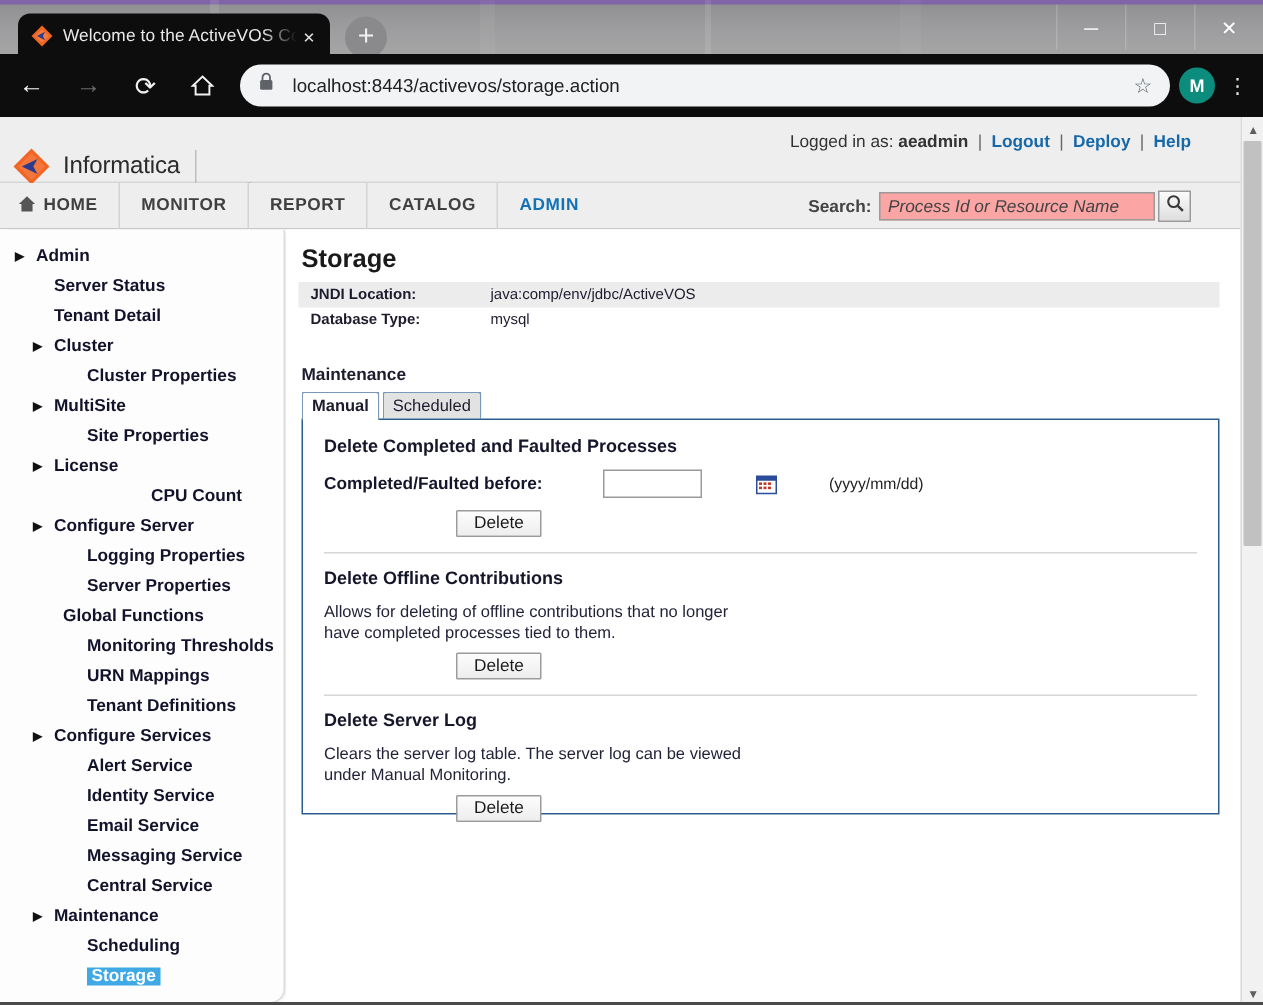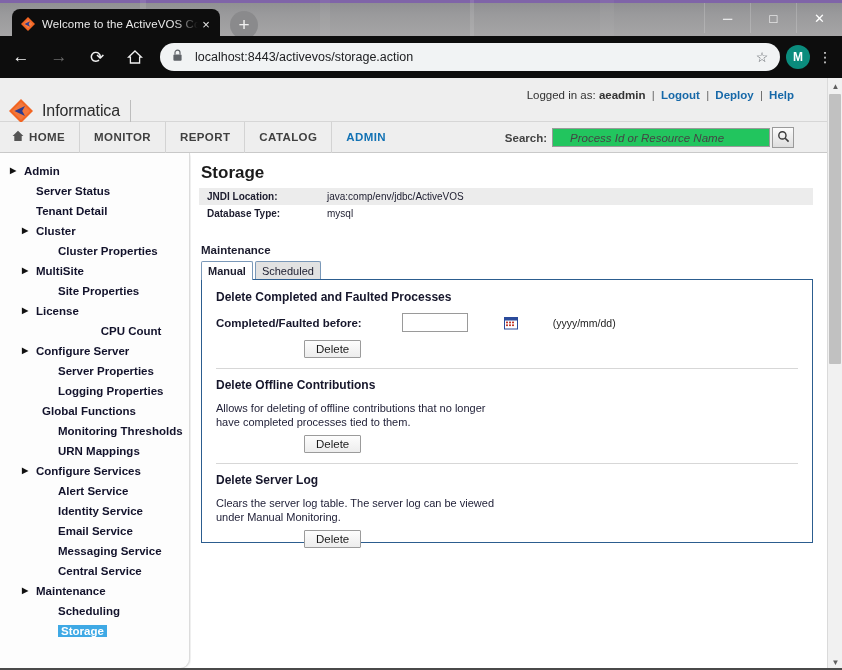--- a/index.html
+++ b/index.html
@@ -146,22 +146,22 @@
   }
   .nav-item:first-child { padding-left: 12px; }
   .nav-item.active { color: #1272b4; }
   .nav-item.last { border-right: none; }
   #home-icon { margin-right: 5px; }
   #search-block {
     position: absolute; right: 33px; top: 5px; display: flex; align-items: center;
   }
   #search-label { font-size: 11.5px; color: #444; font-weight: bold; margin-right: 5px; }
   #search-input {
-    width: 218px; height: 19px; border: 1px solid #9a9a9a; background: #22c55e;
-    font-size: 11.5px; font-style: italic; color: #3b3b3b; padding: 0 17px;
+    width: 184px; height: 19px; border: 1px solid #9a9a9a; background: #fca5a5;
+    font-size: 11.5px; font-style: italic; color: #3b3b3b; padding: 0 5px;
     font-family: "Liberation Sans", sans-serif;
   }
   #search-input::placeholder { color: #444; font-style: italic; opacity: 1; }
   #search-go {
     width: 22px; height: 21px; margin-left: 2px;
     background: linear-gradient(180deg,#fbfbfb,#dedede);
     border: 1px solid #9a9a9a; display: flex; align-items: center; justify-content: center;
   }
 
   
@@ -420,37 +420,41 @@
             <div class="side-row" style="padding-left: 59px; justify-content: center;">
               <span class="side-arrow"></span>
               <span>CPU Count</span>
             </div>
             <div class="side-row" style="padding-left: 22px;">
               <span class="side-arrow">▶</span>
               <span>Configure Server</span>
             </div>
             <div class="side-row" style="padding-left: 44px;">
               <span class="side-arrow"></span>
+              <span>Logging Properties</span>
+            </div>
+            <div class="side-row" style="padding-left: 44px;">
+              <span class="side-arrow"></span>
               <span>Server Properties</span>
             </div>
-            <div class="side-row" style="padding-left: 44px;">
-              <span class="side-arrow"></span>
-              <span>Logging Properties</span>
-            </div>
             <div class="side-row" style="padding-left: 28px;">
               <span class="side-arrow"></span>
               <span>Global Functions</span>
             </div>
             <div class="side-row" style="padding-left: 44px;">
               <span class="side-arrow"></span>
               <span>Monitoring Thresholds</span>
             </div>
             <div class="side-row" style="padding-left: 44px;">
               <span class="side-arrow"></span>
               <span>URN Mappings</span>
+            </div>
+            <div class="side-row" style="padding-left: 44px;">
+              <span class="side-arrow"></span>
+              <span>Tenant Definitions</span>
             </div>
             <div class="side-row" style="padding-left: 22px;">
               <span class="side-arrow">▶</span>
               <span>Configure Services</span>
             </div>
             <div class="side-row" style="padding-left: 44px;">
               <span class="side-arrow"></span>
               <span>Alert Service</span>
             </div>
             <div class="side-row" style="padding-left: 44px;">

